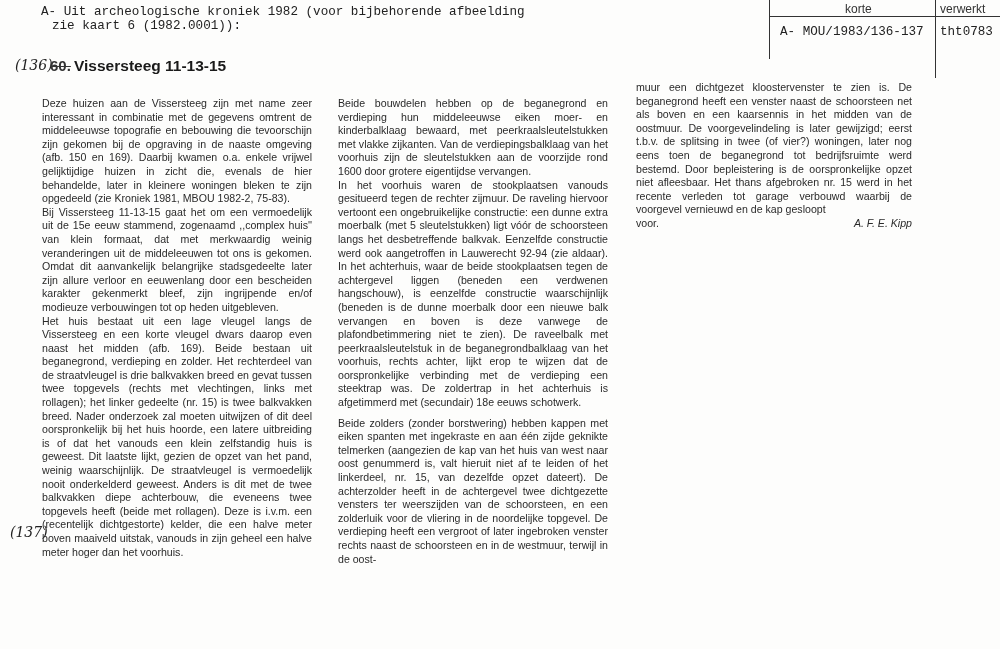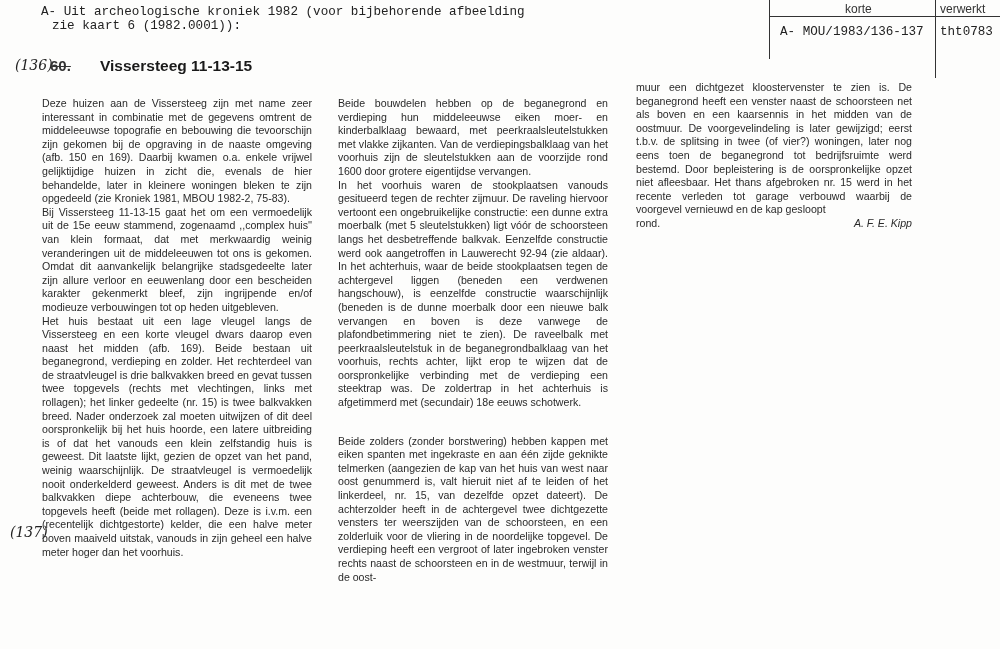--- a/index.html
+++ b/index.html
@@ -11,24 +11,24 @@
   #h2 { left:52px; top:19px; }
   .tbl-v { position:absolute; width:1px; background:#333; }
   .tbl-h { position:absolute; height:1px; background:#333; }
   .tbl-label { position:absolute; font-size:12px; color:#333; }
   #bron-label { left:845px; top:2px; }
   #verwerkt-label { left:940px; top:2px; }
   #bron-val { left:780px; top:25px; }
   #verwerkt-val { left:940px; top:25px; }
   #page-note-136 { position:absolute; left:15px; top:57px; font-family:"DejaVu Serif",serif; font-style:italic; font-size:14px; color:#222; }
   #strike-num { position:absolute; left:50px; top:57px; font-size:15px; font-weight:bold; color:#333; text-decoration:line-through; }
-  #title { position:absolute; left:74px; top:57px; font-size:15.5px; font-weight:bold; color:#1a1a1a;margin-left:26px; }
+  #title { position:absolute; left:74px; top:57px; font-size:15.5px; font-weight:bold; color:#1a1a1a; }
   .col { position:absolute; font-size:10.6px; line-height:13.6px; color:#2a2a2a; }
   .col p { margin:0; text-align:justify; text-align-last:left; }
-  .col p.gap { margin-top:25px; }
+  .col p.gap { margin-top:7px; }
   #col1 { left:42px; top:97px; width:270px; }
   #col2 { left:338px; top:97px; width:270px; }
   #col3 { left:636px; top:81px; width:276px; }
   #page-note-137 { position:absolute; left:10px; top:524px; font-family:"DejaVu Serif",serif; font-style:italic; font-size:14px; color:#222; }
   .sig { display:flex; justify-content:space-between; }
   .sig em { font-style:italic; }
 </style>
 </head>
 <body>
 
@@ -59,16 +59,16 @@
 
 <div id="col2" class="col sans">
   <p>Beide bouwdelen hebben op de beganegrond en verdieping hun middeleeuwse eiken moer- en kinderbalklaag bewaard, met peerkraalsleutelstukken met vlakke zijkanten. Van de verdiepingsbalklaag van het voorhuis zijn de sleutelstukken aan de voorzijde rond 1600 door grotere eigentijdse vervangen.</p>
   <p>In het voorhuis waren de stookplaatsen vanouds gesitueerd tegen de rechter zijmuur. De raveling hiervoor vertoont een ongebruikelijke constructie: een dunne extra moerbalk (met 5 sleutelstukken) ligt vóór de schoorsteen langs het desbetreffende balkvak. Eenzelfde constructie werd ook aangetroffen in Lauwerecht 92-94 (zie aldaar). In het achterhuis, waar de beide stookplaatsen tegen de achtergevel liggen (beneden een verdwenen hangschouw), is eenzelfde constructie waarschijnlijk (beneden is de dunne moerbalk door een nieuwe balk vervangen en boven is deze vanwege de plafondbetimmering niet te zien). De raveelbalk met peerkraalsleutelstuk in de beganegrondbalklaag van het voorhuis, rechts achter, lijkt erop te wijzen dat de oorspronkelijke verbinding met de verdieping een steektrap was. De zoldertrap in het achterhuis is afgetimmerd met (secundair) 18e eeuws schotwerk.</p>
   <p class="gap">Beide zolders (zonder borstwering) hebben kappen met eiken spanten met ingekraste en aan één zijde geknikte telmerken (aangezien de kap van het huis van west naar oost genummerd is, valt hieruit niet af te leiden of het linkerdeel, nr. 15, van dezelfde opzet dateert). De achterzolder heeft in de achtergevel twee dichtgezette vensters ter weerszijden van de schoorsteen, en een zolderluik voor de vliering in de noordelijke topgevel. De verdieping heeft een vergroot of later ingebroken venster rechts naast de schoorsteen en in de westmuur, terwijl in de oost-</p>
 </div>
 
 <div id="col3" class="col sans">
   <p>muur een dichtgezet kloostervenster te zien is. De beganegrond heeft een venster naast de schoorsteen net als boven en een kaarsennis in het midden van de oostmuur. De voorgevelindeling is later gewijzigd; eerst t.b.v. de splitsing in twee (of vier?) woningen, later nog eens toen de beganegrond tot bedrijfsruimte werd bestemd. Door bepleistering is de oorspronkelijke opzet niet afleesbaar. Het thans afgebroken nr. 15 werd in het recente verleden tot garage verbouwd waarbij de voorgevel vernieuwd en de kap gesloopt</p>
   <div class="sig">
-    <span>rond.</span>
+    <span>voor.</span>
     <em>A. F. E. Kipp</em>
   </div>
 </div>
 
 </body></html>

